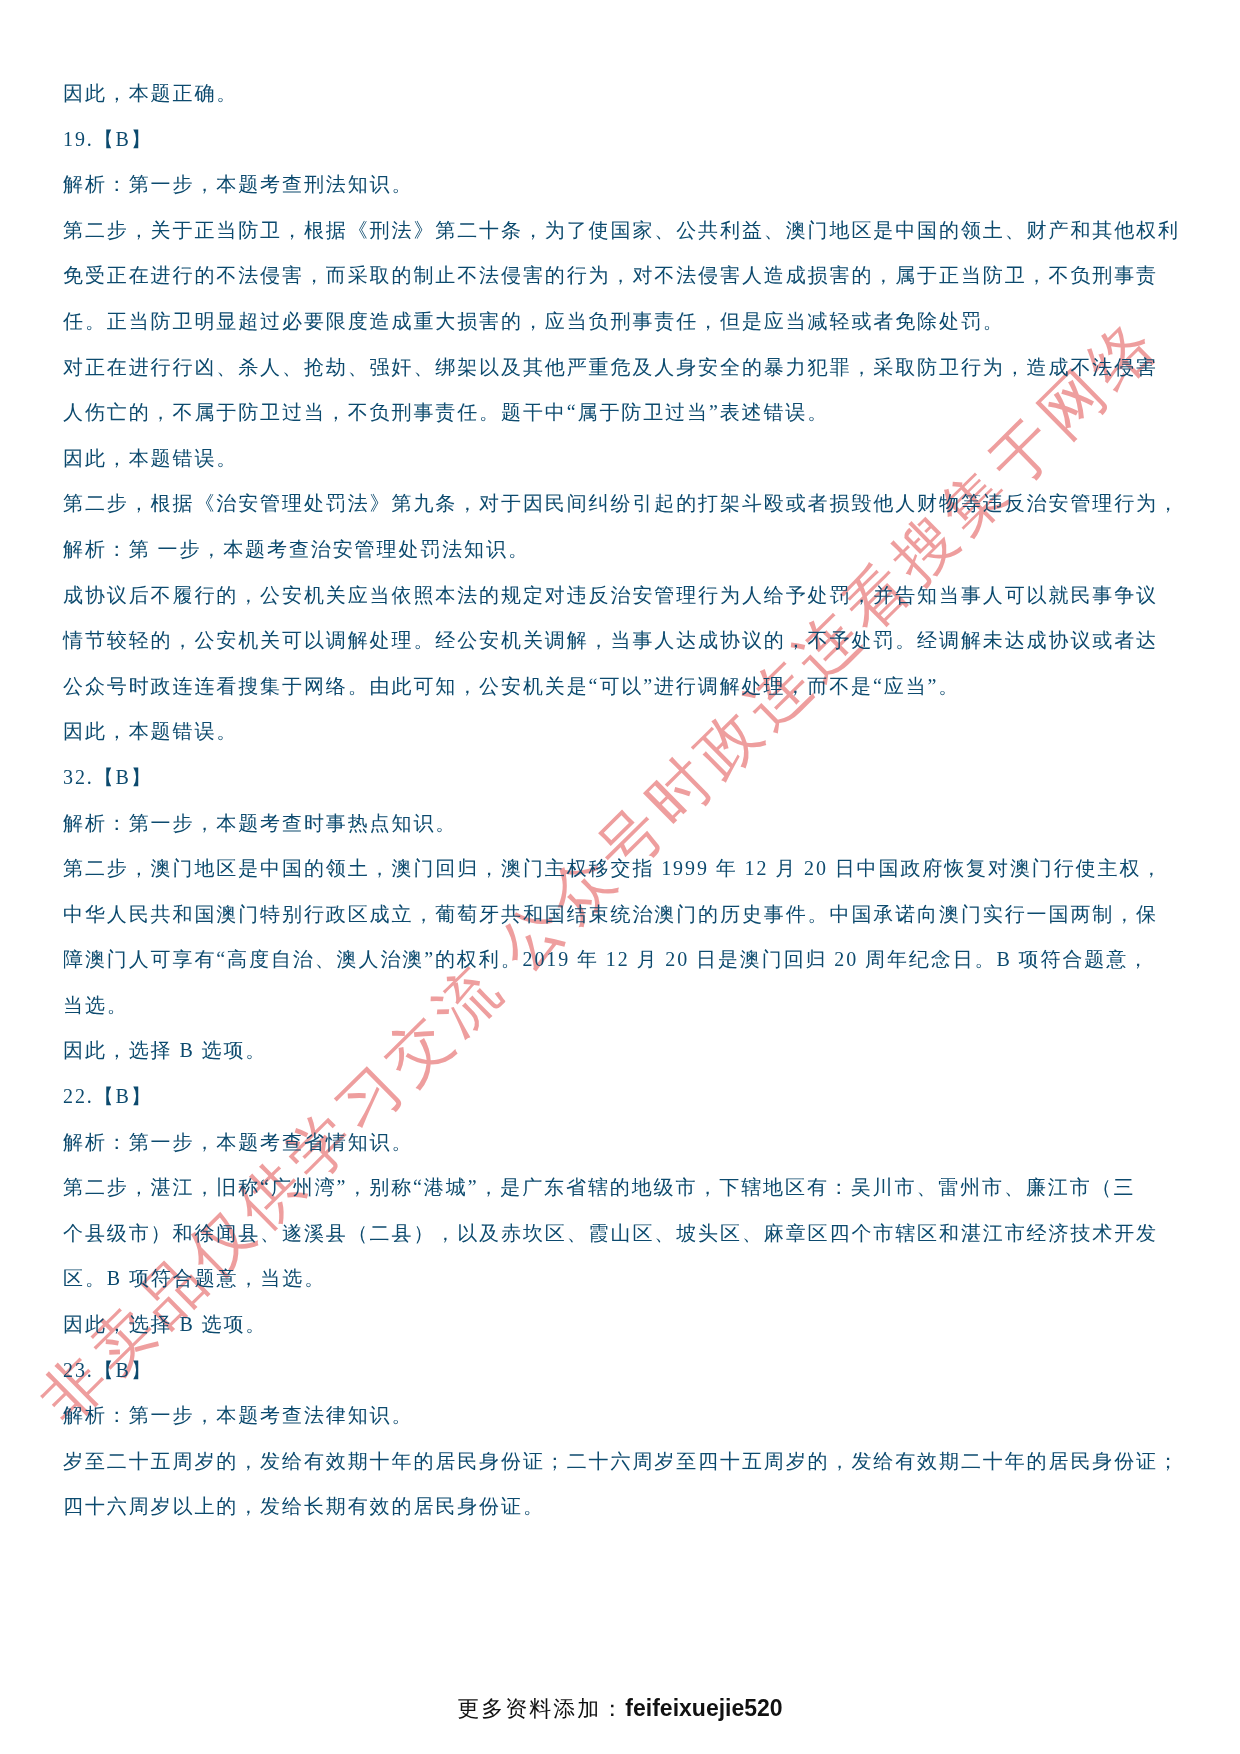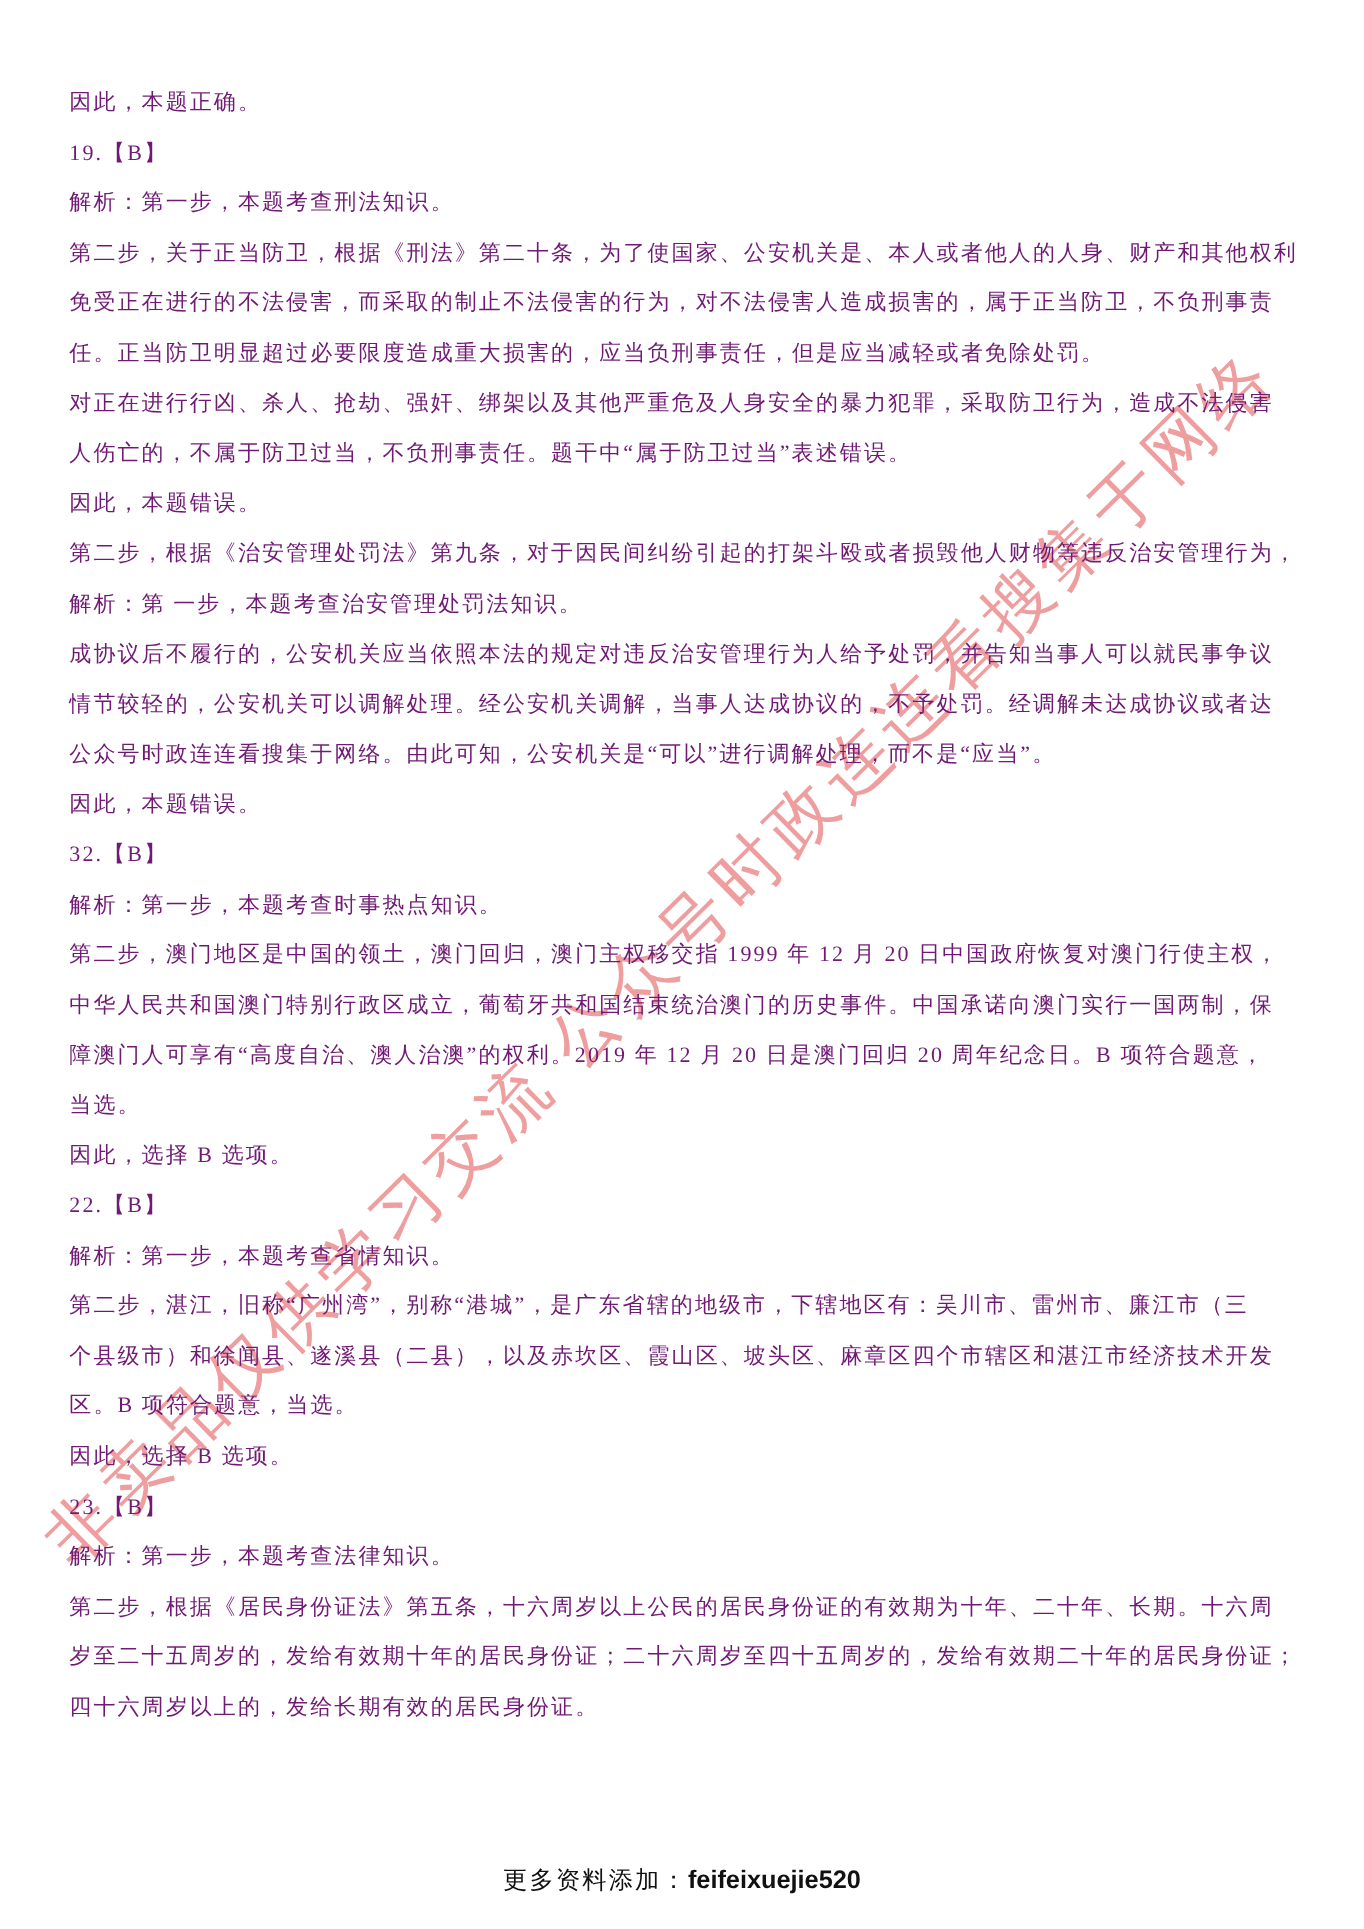--- a/index.html
+++ b/index.html
@@ -29,21 +29,21 @@
     left:63px;top:71px;
     width:1120px;
     z-index:2;
   }
   .content p.line{
     margin:0;
     height:45.6px;
     line-height:45.6px;
     font-size:20px;
     letter-spacing:1.9px;
-    color:#701a75;
+    color:#0c4a6e;
     white-space:nowrap;
   }
   .footer{
     position:absolute;
     left:0;top:1694px;
     width:100%;
     text-align:center;
     z-index:2;
     color:#111;
   }
@@ -61,21 +61,21 @@
 </head>
 <body>
 
 <div class="page">
   <div class="watermark">非卖品仅供学习交流 公众号时政连连看搜集于网络</div>
 
   <div class="content" id="doc-content">
       <p class="line">因此，本题正确。</p>
       <p class="line">19.【B】</p>
       <p class="line">解析：第一步，本题考查刑法知识。</p>
-      <p class="line">第二步，关于正当防卫，根据《刑法》第二十条，为了使国家、公安机关是、本人或者他人的人身、财产和其他权利</p>
+      <p class="line">第二步，关于正当防卫，根据《刑法》第二十条，为了使国家、公共利益、澳门地区是中国的领土、财产和其他权利</p>
       <p class="line">免受正在进行的不法侵害，而采取的制止不法侵害的行为，对不法侵害人造成损害的，属于正当防卫，不负刑事责</p>
       <p class="line">任。正当防卫明显超过必要限度造成重大损害的，应当负刑事责任，但是应当减轻或者免除处罚。</p>
       <p class="line">对正在进行行凶、杀人、抢劫、强奸、绑架以及其他严重危及人身安全的暴力犯罪，采取防卫行为，造成不法侵害</p>
       <p class="line">人伤亡的，不属于防卫过当，不负刑事责任。题干中“属于防卫过当”表述错误。</p>
       <p class="line">因此，本题错误。</p>
       <p class="line">第二步，根据《治安管理处罚法》第九条，对于因民间纠纷引起的打架斗殴或者损毁他人财物等违反治安管理行为，</p>
       <p class="line">解析：第 一步，本题考查治安管理处罚法知识。</p>
       <p class="line">成协议后不履行的，公安机关应当依照本法的规定对违反治安管理行为人给予处罚，并告知当事人可以就民事争议</p>
       <p class="line">情节较轻的，公安机关可以调解处理。经公安机关调解，当事人达成协议的，不予处罚。经调解未达成协议或者达</p>
       <p class="line">公众号时政连连看搜集于网络。由此可知，公安机关是“可以”进行调解处理，而不是“应当”。</p>
@@ -88,21 +88,20 @@
       <p class="line">当选。</p>
       <p class="line">因此，选择 B 选项。</p>
       <p class="line">22.【B】</p>
       <p class="line">解析：第一步，本题考查省情知识。</p>
       <p class="line">第二步，湛江，旧称“广州湾”，别称“港城”，是广东省辖的地级市，下辖地区有：吴川市、雷州市、廉江市（三</p>
       <p class="line">个县级市）和徐闻县、遂溪县（二县），以及赤坎区、霞山区、坡头区、麻章区四个市辖区和湛江市经济技术开发</p>
       <p class="line">区。B 项符合题意，当选。</p>
       <p class="line">因此，选择 B 选项。</p>
       <p class="line">23.【B】</p>
       <p class="line">解析：第一步，本题考查法律知识。</p>
-      <p class="line">第二步，根据《居民身份证法》第五条，十六周岁以上公民的居民身份证的有效期为十年、二十年、长期。十六周</p>
       <p class="line">岁至二十五周岁的，发给有效期十年的居民身份证；二十六周岁至四十五周岁的，发给有效期二十年的居民身份证；</p>
       <p class="line">四十六周岁以上的，发给长期有效的居民身份证。</p>
     </div>
 
   <div class="footer">
     <span class="label">更多资料添加：</span><span class="account">feifeixuejie520</span>
   </div>
 </div>
 
 </body></html>

